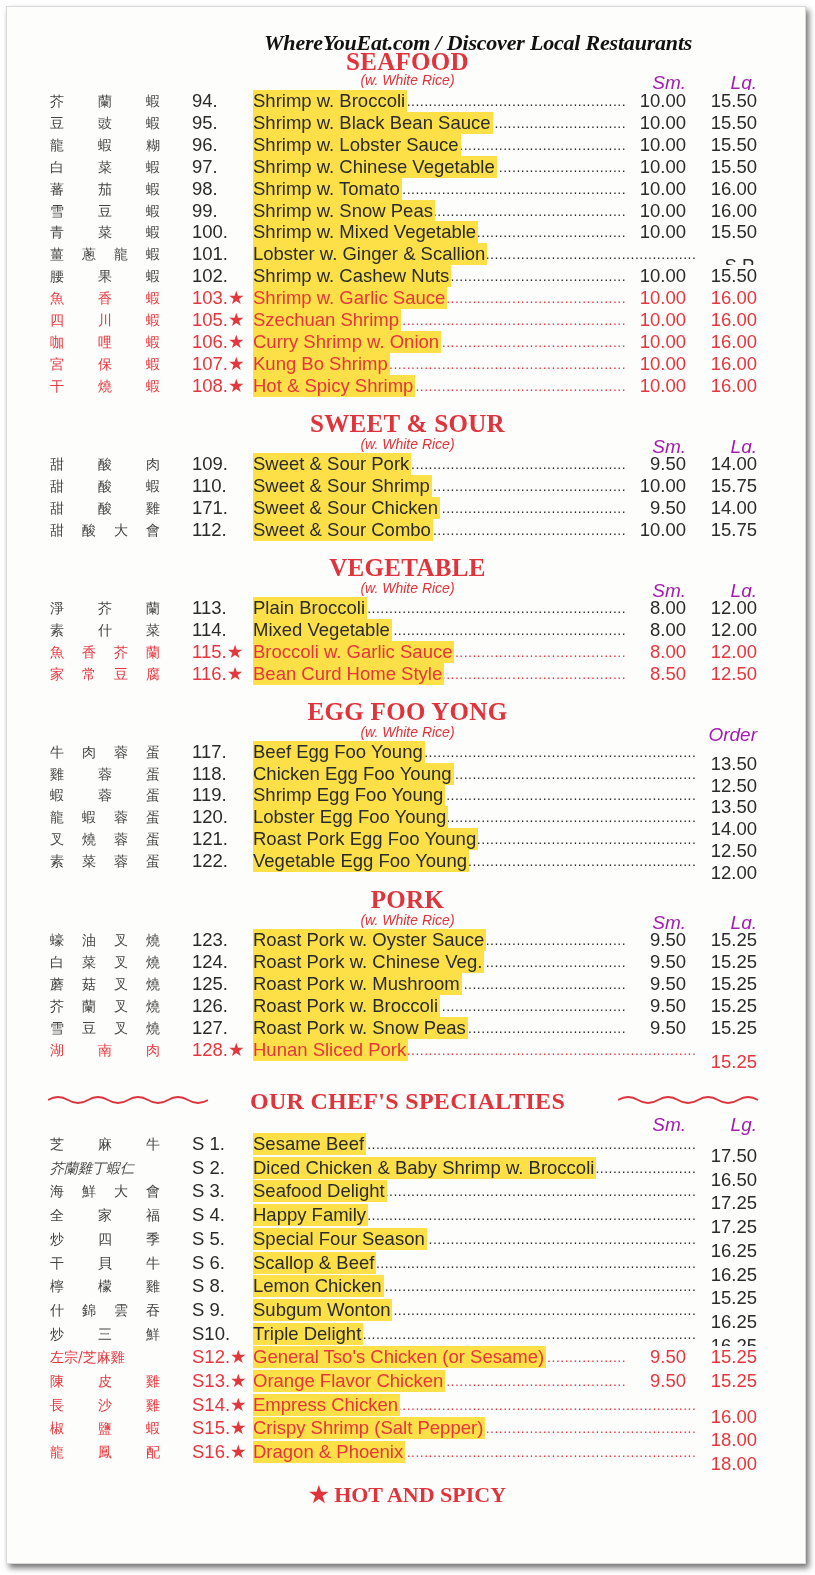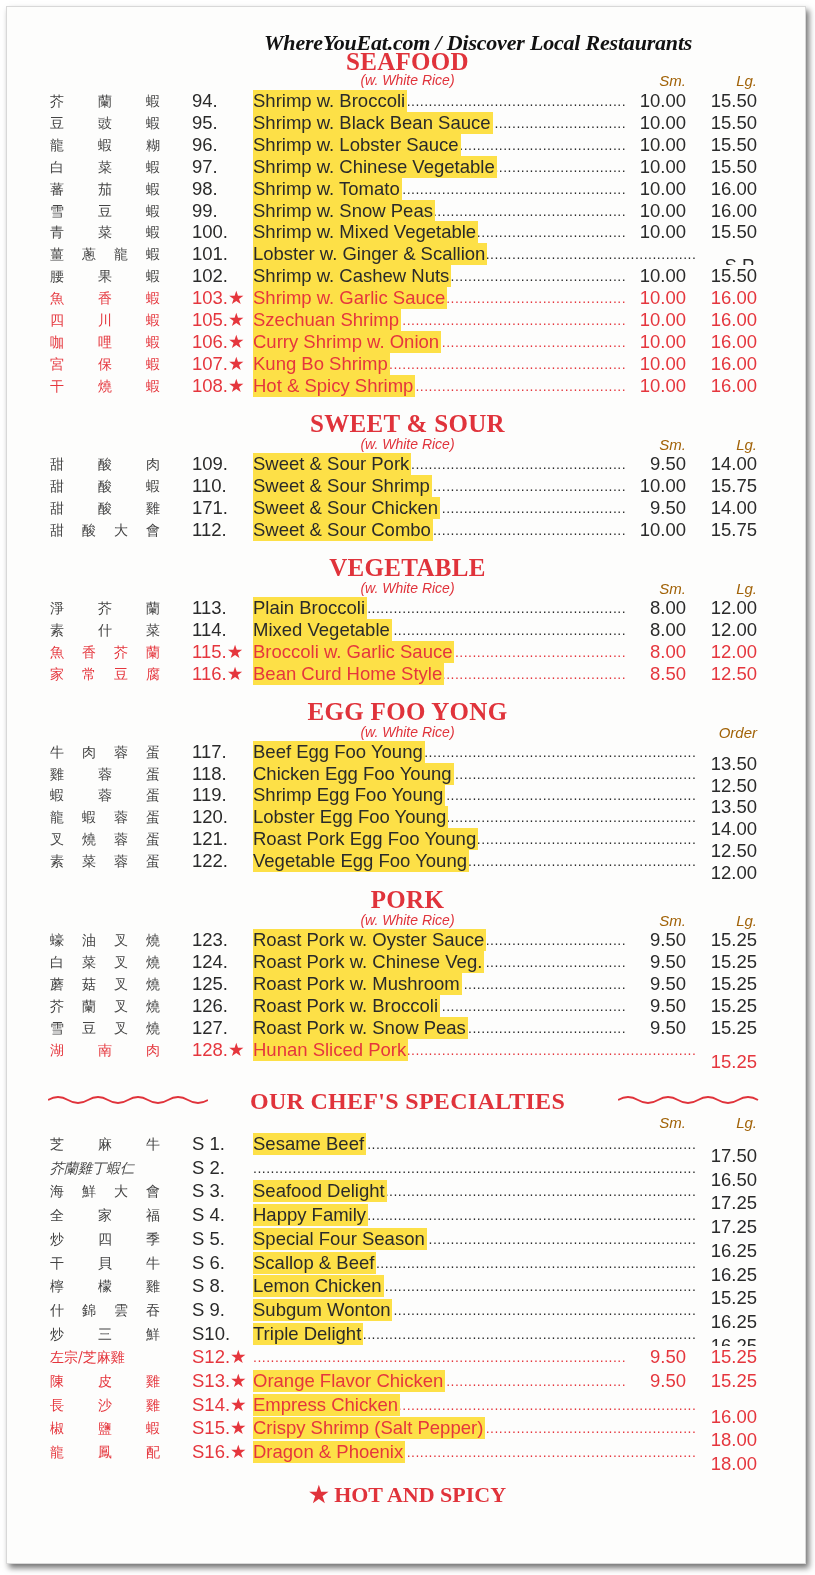--- a/index.html
+++ b/index.html
@@ -19,21 +19,21 @@
   .section-title {
     position: absolute; left: 0; width: 815px; text-align: center;
     font-family: "Liberation Serif", serif; font-weight: bold; color: #e0333b;
     font-size: 25px; letter-spacing: 0.3px;
   }
   .section-sub {
     position: absolute; left: 0; width: 815px; text-align: center;
     font-style: italic; color: #e0333b; font-size: 14px;
   }
   .col-head {
-    position: absolute; font-style: italic; color: #a16207; font-size: 15px; text-align: right;
+    position: absolute; font-style: italic; color: #a21caf; font-size: 19px; text-align: right;
   }
   .row {
     position: absolute; left: 0; width: 815px; height: 22px;
     font-size: 18.5px; color: #2a2a2a; line-height: 22px;
   }
   .row.hot { color: #e5363d; }
   .row .zh {
     position: absolute; left: 50px; width: 110px; height: 22px;
     font-family: "DejaVu Serif", serif; font-size: 14px; color: #444;
     display: flex; justify-content: space-between; align-items: center;
@@ -603,20 +603,21 @@
       </div>
       <span class="price-lg">17.50</span>
     </div>
     <div class="row one-col" style="top: 1156.7px;">
       <div class="zh" style="justify-content: flex-start; font-style: italic;">
         <span>芥蘭雞丁蝦仁</span>
       </div>
       <span class="num">S 2.</span>
       <div class="name-wrap">
         <span class="dots">............................................................................................................................................................................................................................</span>
+        <span class="name">Diced Chicken &amp; Baby Shrimp w. Broccoli</span>
       </div>
       <span class="price-lg">16.50</span>
     </div>
     <div class="row one-col" style="top: 1180.4px;">
       <div class="zh">
         <span>海</span>
         <span>鮮</span>
         <span>大</span>
         <span>會</span>
       </div>
@@ -706,20 +707,21 @@
       </div>
       <span class="price-lg">16.25</span>
     </div>
     <div class="row two-col hot" style="top: 1346.3px;">
       <div class="zh" style="justify-content: flex-start;">
         <span>左宗/芝麻雞</span>
       </div>
       <span class="num">S12.★</span>
       <div class="name-wrap">
         <span class="dots">............................................................................................................................................................................................................................</span>
+        <span class="name">General Tso's Chicken (or Sesame)</span>
       </div>
       <span class="price-sm">9.50</span>
       <span class="price-lg">15.25</span>
     </div>
     <div class="row two-col hot" style="top: 1370px;">
       <div class="zh">
         <span>陳</span>
         <span>皮</span>
         <span>雞</span>
       </div>

